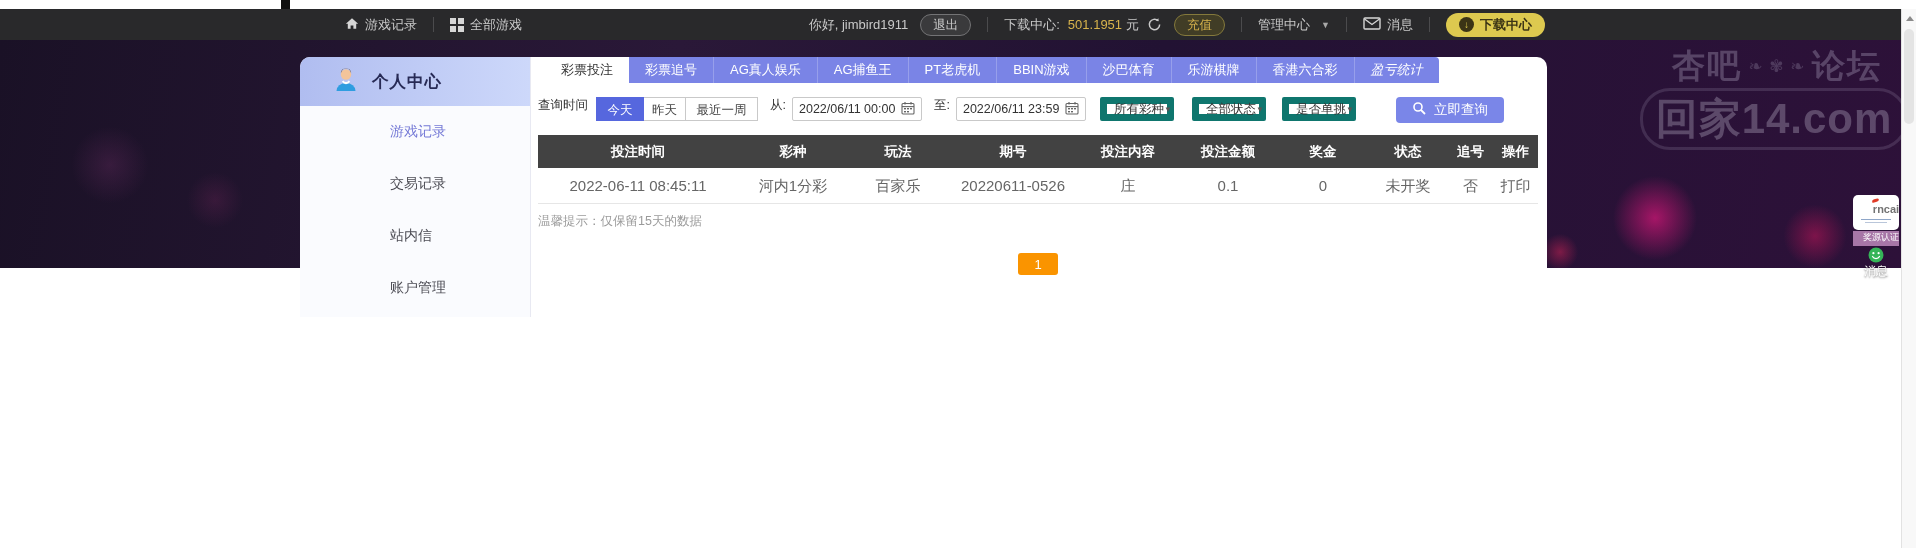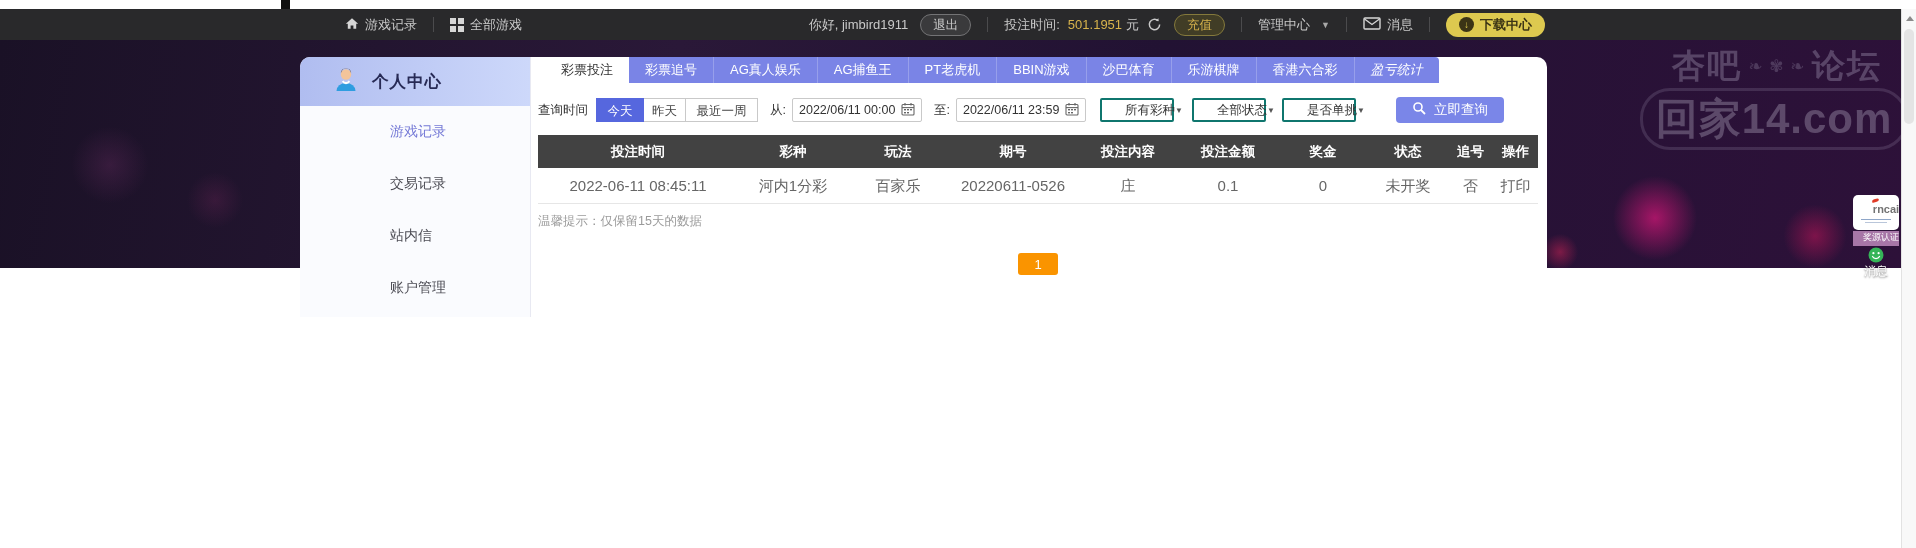--- a/index.html
+++ b/index.html
@@ -63,36 +63,36 @@
   .menu-item.active{color:#7479d6;}
   
   .main{position:relative;flex:1;background:#ffffff;border-radius:0 10px 0 0;}
   
   .tabs{position:absolute;left:14px;top:0;height:26px;display:flex;}
   .tab{line-height:26px;padding:0 16px;font-size:13px;background:#7a84e6;color:#fff;
        border-right:1px solid rgba(255,255,255,0.22);cursor:pointer;white-space:nowrap;}
   .tab:last-child{border-right:none;border-radius:0 4px 0 0;font-style:italic;}
   .tab.active{background:#fff;color:#333;border-right:none;border-radius:4px 4px 0 0;}
   
-  .filters{position:absolute;left:7px;top:40px;height:26px;display:flex;align-items:center;
+  .filters{position:absolute;left:7px;top:40px;height:26px;display:flex;
            font-size:12.5px;color:#333;white-space:nowrap;}
   .f-label{margin-right:8px;}
   .seg{display:flex;}
   .seg-btn{height:24px;line-height:24px;text-align:center;border:1px solid #c9c9c9;background:#fff;
            color:#444;box-sizing:border-box;cursor:pointer;}
   .seg-btn+.seg-btn{margin-left:-1px;}
   .seg-btn.b1{width:48px;}.seg-btn.b2{width:43px;}.seg-btn.b3{width:73px;}
   .seg-btn.active{background:#5667de;border-color:#5667de;color:#fff;position:relative;z-index:1;}
   .gap12{margin-left:12px;}.gap6{margin-left:6px;}.gap14{margin-left:14px;}.gap16{margin-left:16px;}.gap18{margin-left:18px;}
   .date-box{width:130px;height:24px;border:1px solid #c9c9c9;border-radius:2px;background:#fff;
             display:flex;align-items:center;justify-content:space-between;box-sizing:border-box;
             padding:0 6px;cursor:text;}
-  .select-box{width:74px;height:24px;border:2px solid #0f766e;border-radius:2px;background:#fff;
+  .select-box{width:74px;height:24px;border:7px solid #0f766e;border-radius:2px;background:#fff;
               display:flex;align-items:center;justify-content:space-between;box-sizing:border-box;
-              padding:0 23px;cursor:pointer;}
+              padding:0 7px;cursor:pointer;}
   .select-caret{font-size:8px;color:#555;}
   .search-btn{margin-left:40px;height:26px;padding:0 16px;background:#7a86e8;border-radius:4px;
               color:#fff;font-size:13.5px;display:flex;align-items:center;gap:7px;cursor:pointer;}
   
   .bet-table{position:absolute;left:7px;top:78px;width:1000px;}
   .t-row{display:grid;grid-template-columns:20% 11% 10% 13% 10% 10% 9% 8% 4.5% 4.5%;}
   .t-head{background:#424242;color:#fff;font-size:13.5px;font-weight:bold;height:33px;line-height:33px;}
   .t-head>div{text-align:center;}
   .t-data{background:#fff;color:#666;font-size:15px;height:35px;line-height:35px;border-bottom:1px solid #e6e6e6;}
   .t-data>div{text-align:center;overflow:hidden;}
@@ -146,21 +146,21 @@
             <span></span>
             <span></span>
           </span>
         <span>全部游戏</span>
       </div>
     </div>
     <div class="nav-right">
       <span>你好, jimbird1911</span>
       <span class="pill logout-pill">退出</span>
       <div class="nav-divider"></div>
-      <span>投注时间:</span>
+      <span>下载中心:</span>
       <span class="gold balance-num">501.1951</span>
       <span>元</span>
       <span class="refresh-wrap">
         <svg width="15" height="15" viewBox="0 0 16 16">
             <path d="M13.5 8a5.5 5.5 0 1 1-1.7-4" fill="none" stroke="#c9c9c9" stroke-width="1.6"></path>
             <path d="M12.2 1.2 L12.4 4.4 L9.3 3.6 Z" fill="#c9c9c9"></path>
           </svg>
       </span>
       <span class="pill recharge-pill">充值</span>
       <div class="nav-divider"></div>

